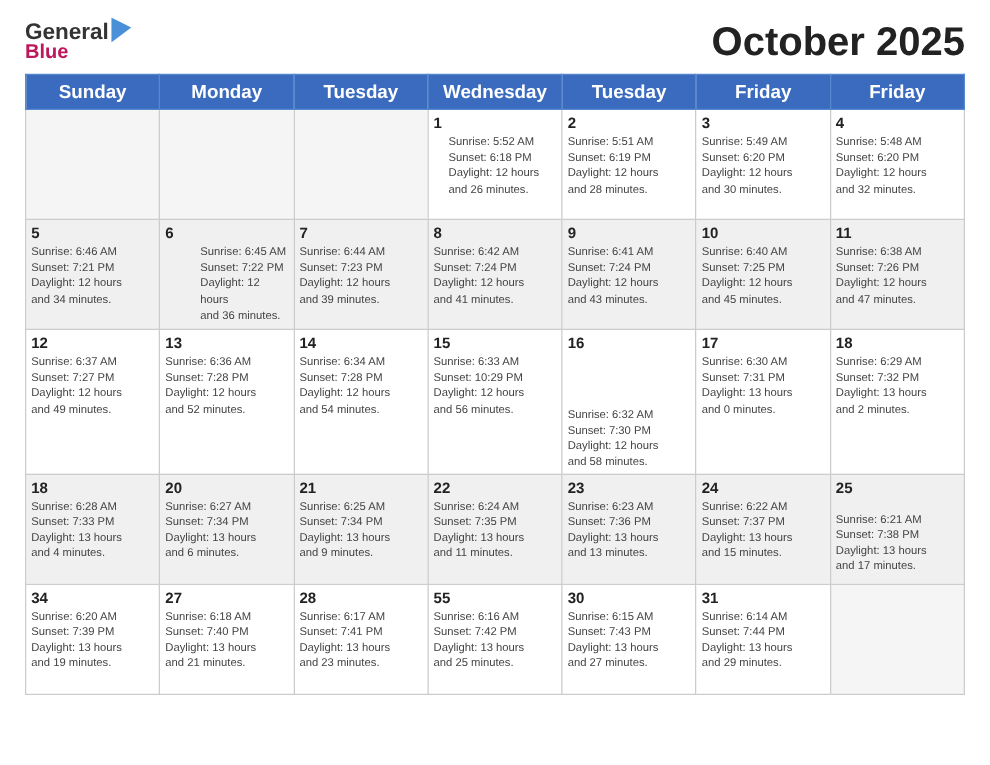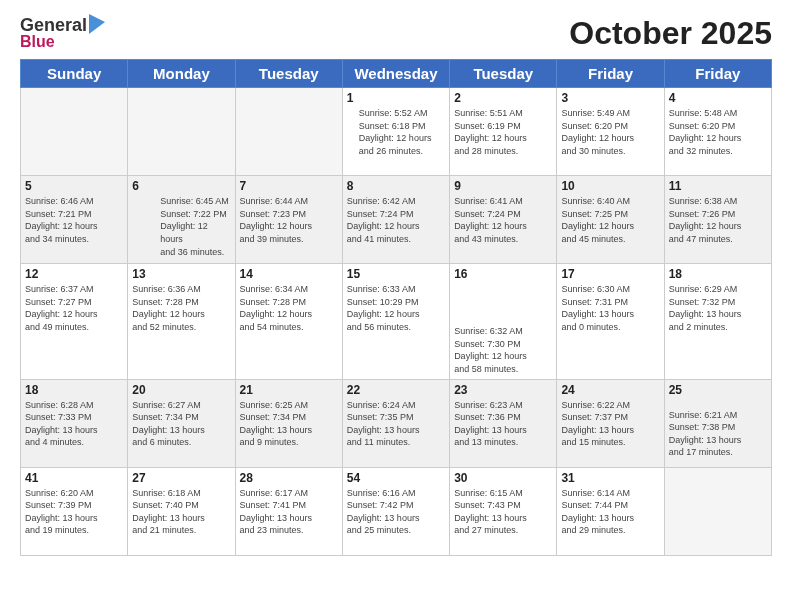--- a/index.html
+++ b/index.html
@@ -319,42 +319,42 @@
           <td>
             <div class="day-number">25</div>
             <div class="day-info" style="white-space: pre-line; margin-top: 12px;">Sunrise: 6:21 AM
 Sunset: 7:38 PM
 Daylight: 13 hours
 and 17 minutes.</div>
           </td>
         </tr>
         <tr>
           <td>
-            <div class="day-number">41</div>
+            <div class="day-number">34</div>
             <div class="day-info" style="white-space: pre-line;">Sunrise: 6:20 AM
 Sunset: 7:39 PM
 Daylight: 13 hours
 and 19 minutes.</div>
           </td>
           <td>
             <div class="day-number">27</div>
             <div class="day-info" style="white-space: pre-line;">Sunrise: 6:18 AM
 Sunset: 7:40 PM
 Daylight: 13 hours
 and 21 minutes.</div>
           </td>
           <td>
             <div class="day-number">28</div>
             <div class="day-info" style="white-space: pre-line;">Sunrise: 6:17 AM
 Sunset: 7:41 PM
 Daylight: 13 hours
 and 23 minutes.</div>
           </td>
           <td>
-            <div class="day-number">54</div>
+            <div class="day-number">55</div>
             <div class="day-info" style="white-space: pre-line;">Sunrise: 6:16 AM
 Sunset: 7:42 PM
 Daylight: 13 hours
 and 25 minutes.</div>
           </td>
           <td>
             <div class="day-number">30</div>
             <div class="day-info" style="white-space: pre-line;">Sunrise: 6:15 AM
 Sunset: 7:43 PM
 Daylight: 13 hours

